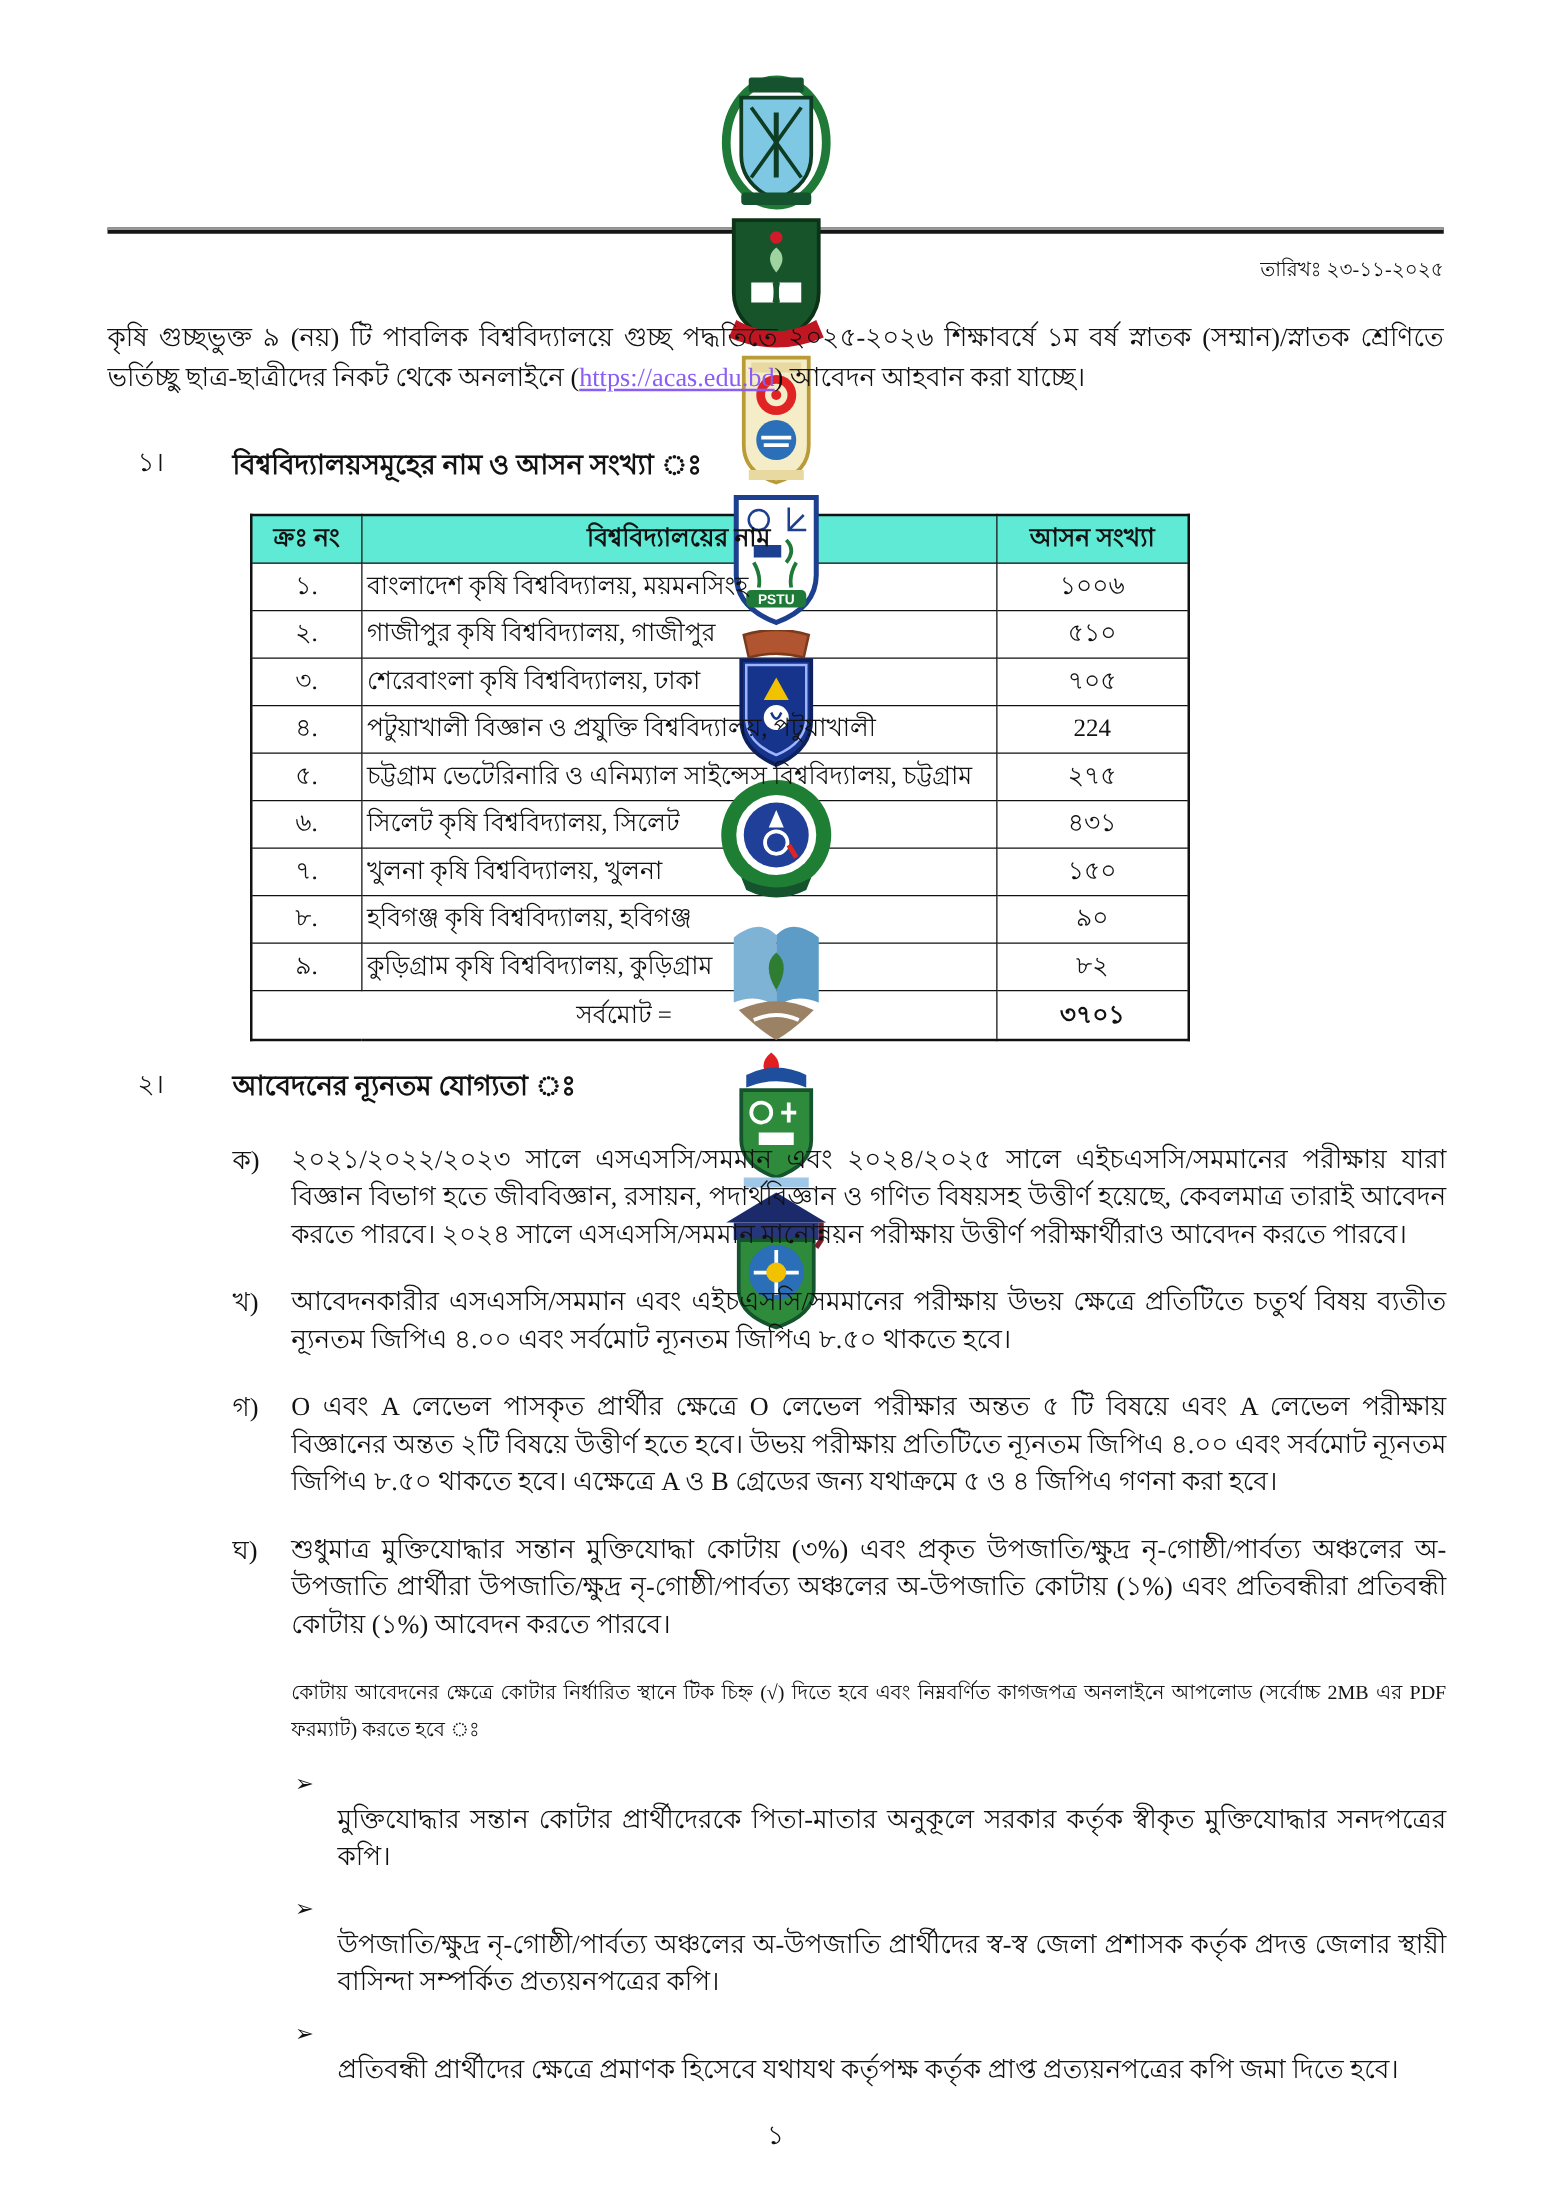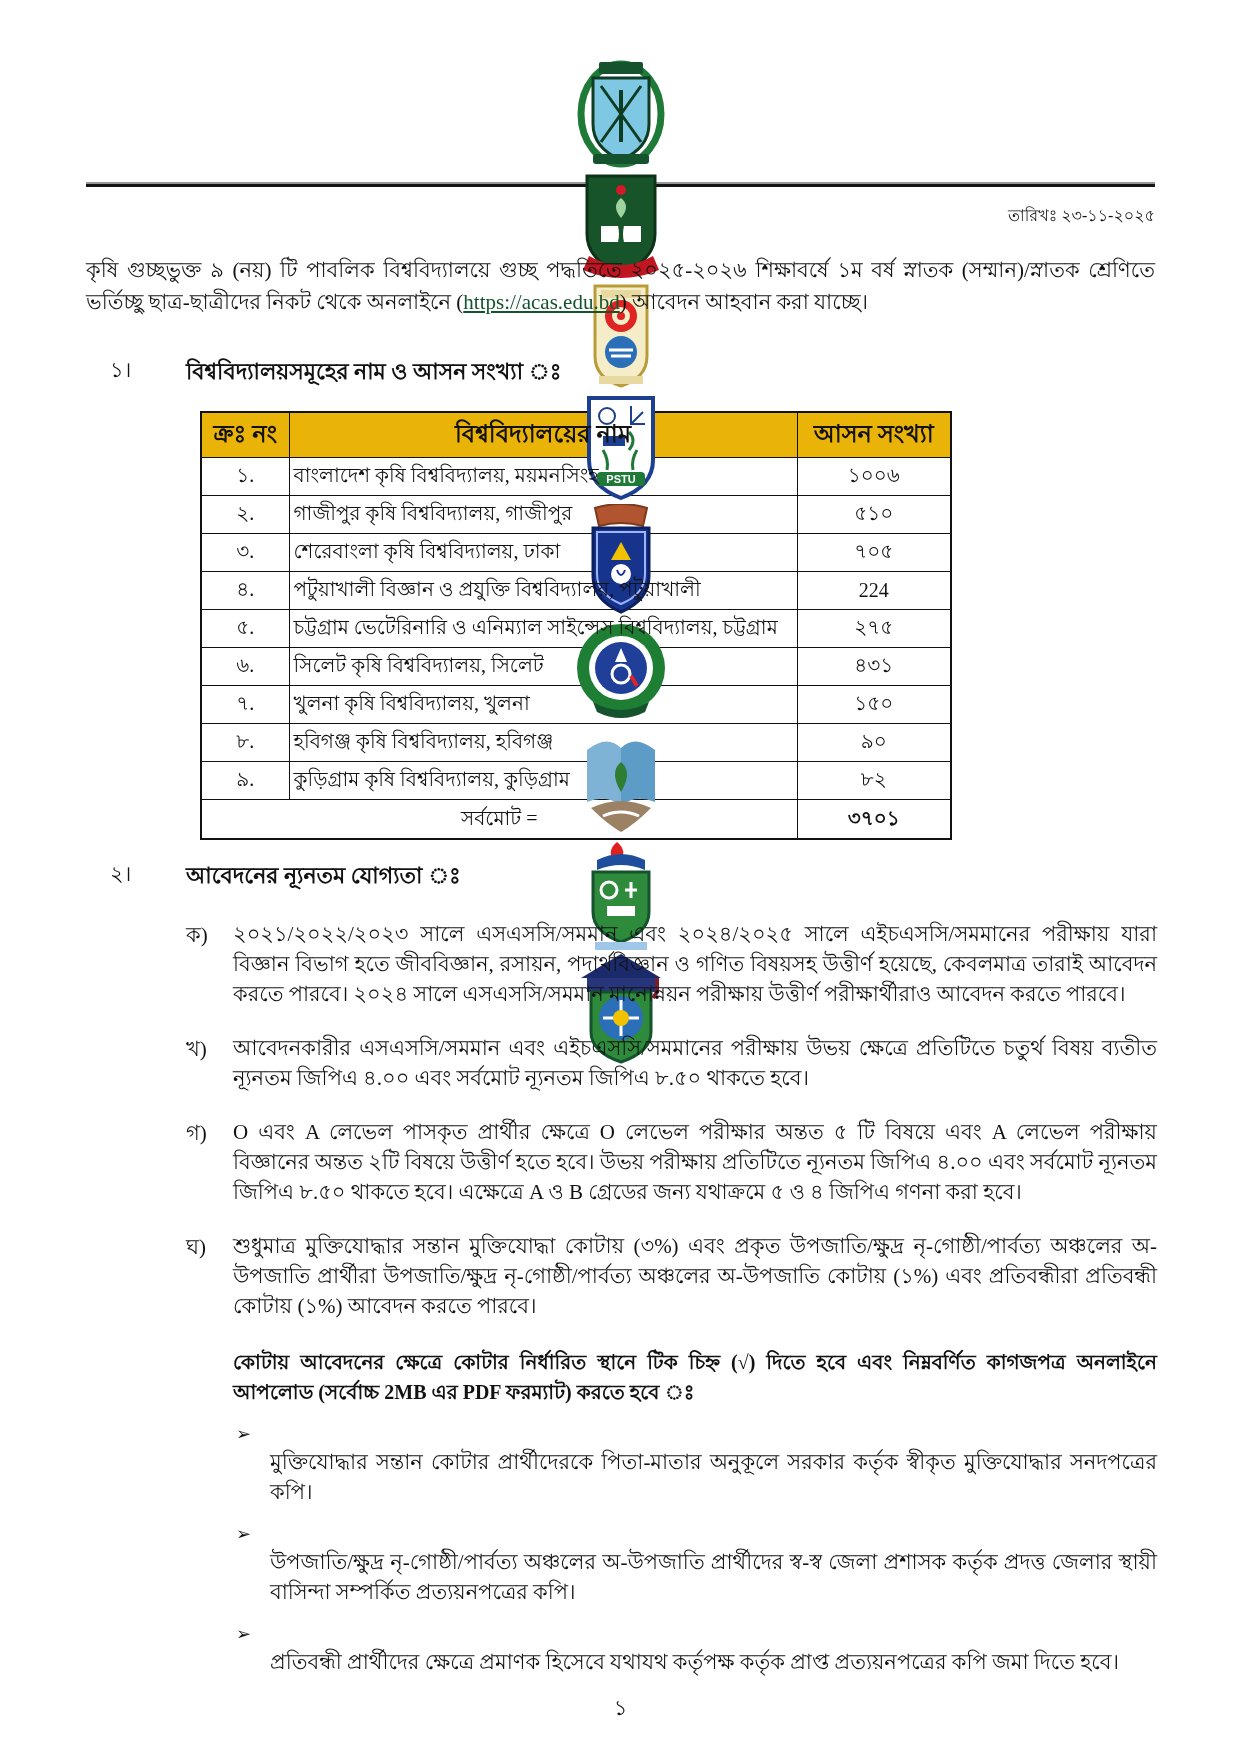--- a/index.html
+++ b/index.html
@@ -34,42 +34,42 @@
   
   .doc-title{
     margin:22px 86px 0 86px;text-align:center;
     font-size:24px;font-weight:bold;line-height:35px;
   }
   
   .intro{
     margin:24px 86px 0 86px;font-size:21px;line-height:32px;
     text-align:justify;
   }
-  .intro a{color:#14532d;text-decoration:underline;}
+  .intro a{color:#8b5cf6;text-decoration:underline;}
   
   .section-row{display:flex;margin:36px 86px 0 110px;}
   .sec-num{width:76px;flex:none;font-size:21px;}
   .sec-head{font-size:22px;font-weight:bold;}
   
   .table-wrap{margin:20px 0 0 200px;}
   table.seats{border-collapse:collapse;border:2px solid #111;width:750px;table-layout:fixed;}
   table.seats th,table.seats td{border:1px solid #111;font-size:20px;padding:2px 4px;}
-  table.seats th{background:#eab308;font-size:24px;height:32px;margin-top:15px;}
+  table.seats th{background:#5eead4;font-size:20px;height:32px;margin-top:15px;}
   col.c-no{width:88px;}col.c-name{width:508px;}col.c-seat{width:154px;}
   td.no{text-align:center;height:29px;}
   td.name{text-align:left;padding-left:10px;}
   td.seat{text-align:center;}
   tr.total td{height:34px;}
   td.total-label{text-align:center;font-weight:normal;padding-right:10px;font-size:21px;}
   td.total-value{text-align:center;font-weight:bold;font-size:21px;}
   
   .item{display:flex;margin:24px 84px 0 186px;}
   .item-label{width:47px;flex:none;font-size:21px;}
   .item-text{flex:1;font-size:21px;line-height:30px;text-align:justify;}
-  .plain-para{margin:26px 84px 0 233px;font-size:20px;line-height:30px;text-align:justify;font-weight:bold;}
+  .plain-para{margin:26px 84px 0 233px;font-size:16px;line-height:30px;text-align:justify;}
   
   .bullet{display:flex;margin:12px 84px 0 236px;}
   .bullet-arrow{width:34px;flex:none;font-size:18px;line-height:30px;}
   .bullet-text{flex:1;font-size:21px;line-height:30px;text-align:justify;margin-top:28px;}
   
   .page-number{position:absolute;bottom:26px;left:0;width:100%;text-align:center;font-size:21px;}
 </style>
 </head>
 <body>
 

